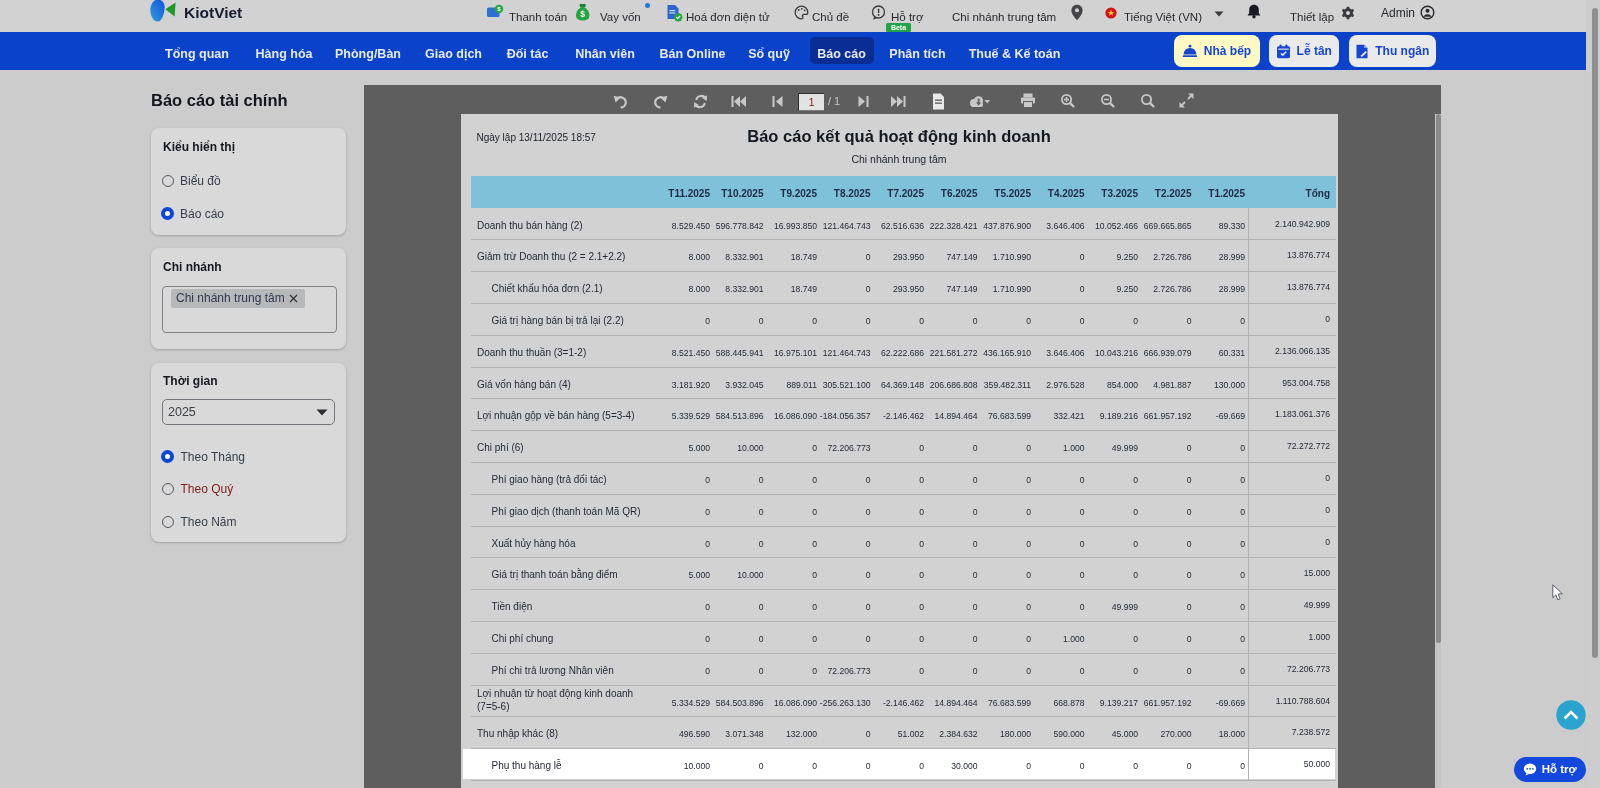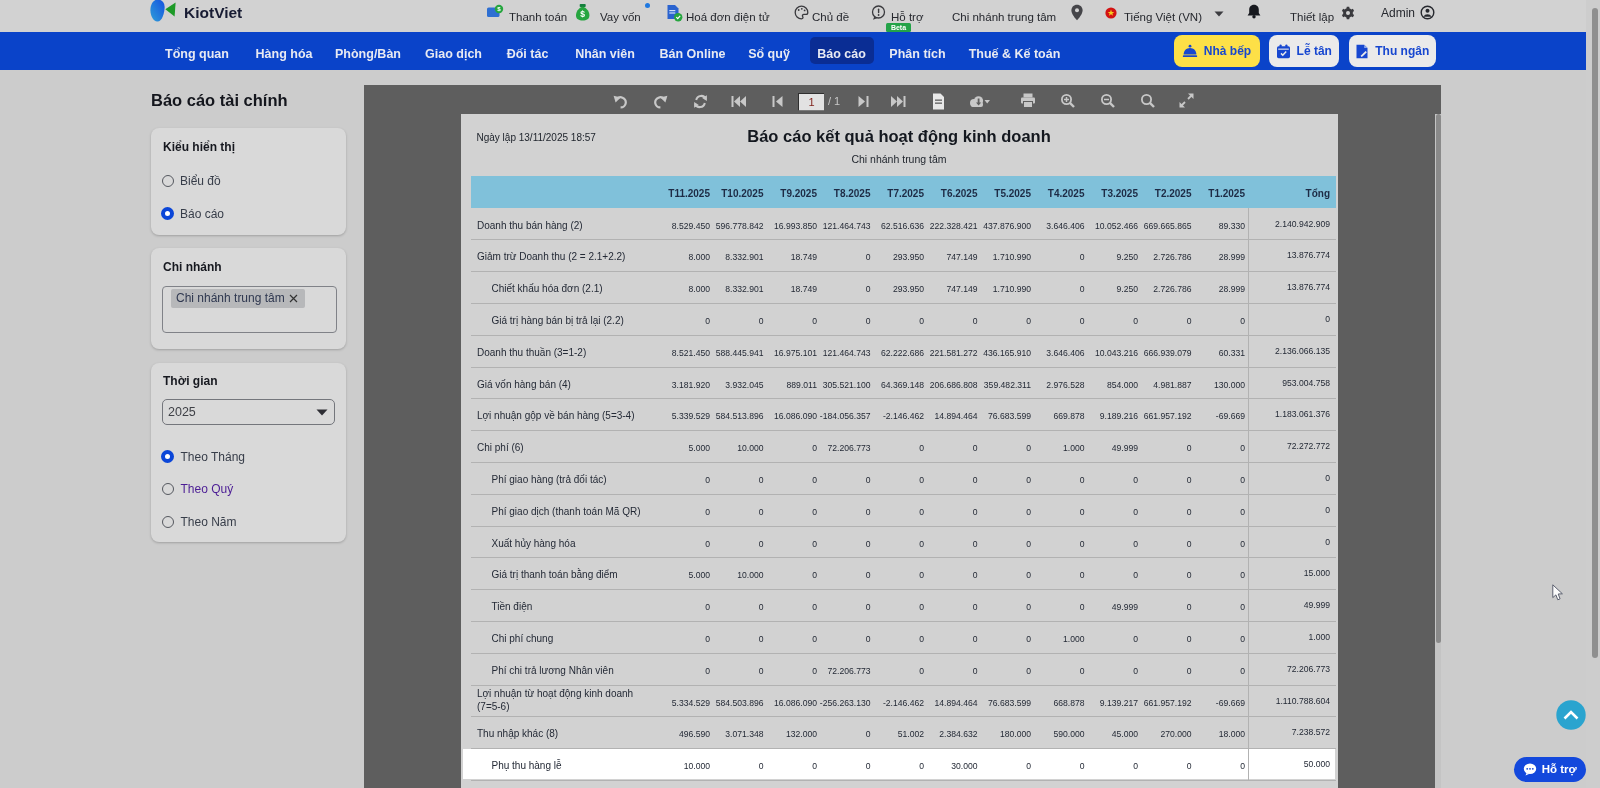--- a/index.html
+++ b/index.html
@@ -91,21 +91,21 @@
 <div style="position:absolute;left:284px;top:44px;transform:translateX(-50%)"><span class="nv">Hàng hóa</span></div>
 <div style="position:absolute;left:368px;top:44px;transform:translateX(-50%)"><span class="nv">Phòng/Bàn</span></div>
 <div style="position:absolute;left:453.5px;top:44px;transform:translateX(-50%)"><span class="nv">Giao dịch</span></div>
 <div style="position:absolute;left:527.5px;top:44px;transform:translateX(-50%)"><span class="nv">Đối tác</span></div>
 <div style="position:absolute;left:605px;top:44px;transform:translateX(-50%)"><span class="nv">Nhân viên</span></div>
 <div style="position:absolute;left:692.5px;top:44px;transform:translateX(-50%)"><span class="nv">Bán Online</span></div>
 <div style="position:absolute;left:769px;top:44px;transform:translateX(-50%)"><span class="nv">Sổ quỹ</span></div>
 <div style="position:absolute;left:841.5px;top:44px;transform:translateX(-50%)"><span class="nv">Báo cáo</span></div>
 <div style="position:absolute;left:917.5px;top:44px;transform:translateX(-50%)"><span class="nv">Phân tích</span></div>
 <div style="position:absolute;left:1014.5px;top:44px;transform:translateX(-50%)"><span class="nv">Thuế &amp; Kế toán</span></div>
-<div style="position:absolute;left:1173.5px;top:35.2px;width:86px;height:31.8px;background:#fde047;border-radius:8px;display:flex;align-items:center;justify-content:center;gap:6px;color:#1747d0;font-weight:bold;font-size:12px">
+<div style="position:absolute;left:1173.5px;top:35.2px;width:86px;height:31.8px;background:#fef9c3;border-radius:8px;display:flex;align-items:center;justify-content:center;gap:6px;color:#1747d0;font-weight:bold;font-size:12px">
     <svg width="16" height="14" viewBox="0 0 16 14">
       <circle cx="8" cy="2.2" r="1.4" fill="#1747d0"></circle>
       <path d="M1.6 10.5 C1.6 6.8 4.4 4 8 4 C11.6 4 14.4 6.8 14.4 10.5 Z" fill="#1747d0"></path>
       <rect x="0.8" y="11.3" width="14.4" height="1.8" rx="0.9" fill="#1747d0"></rect>
     </svg>
     <span>Nhà bếp</span>
   </div>
 <div style="position:absolute;left:1269px;top:35.2px;width:69.5px;height:31.8px;background:#eaeaea;border-radius:8px;display:flex;align-items:center;justify-content:center;gap:6px;color:#1747d0;font-weight:bold;font-size:12px">
     <svg width="15" height="15" viewBox="0 0 15 15">
       <rect x="1" y="2.2" width="13" height="12" rx="1.6" fill="#1747d0"></rect>
@@ -140,21 +140,21 @@
     </svg></div>
 <div style="position:absolute;left:163px;top:374px;font-size:12px;font-weight:bold;color:#16181f">Thời gian</div>
 <div style="position:absolute;left:161.5px;top:399px;width:173px;height:25.5px;border:1px solid #74767c;border-radius:5px"></div>
 <div style="position:absolute;left:168px;top:405px;font-size:12.5px;color:#3f4147">2025</div>
 <svg class="ab" style="left:316px;top:409px" width="12" height="7" viewBox="0 0 12 7">
     <polygon points="0.5,0.5 11.5,0.5 6,6.5" fill="#2e2e34"></polygon>
   </svg>
 <div style="position:absolute;left:161.0px;top:450.0px;width:13px;height:13px;border-radius:50%;border:4px solid #0b46d8;background:#fff"></div>
 <div style="position:absolute;left:180.5px;top:449.5px;font-size:12px;color:#373d49">Theo Tháng</div>
 <div style="position:absolute;left:161.5px;top:483px;width:12px;height:12px;border-radius:50%;border:1.6px solid #55585f"></div>
-<div style="position:absolute;left:180.5px;top:482px;font-size:12px;color:#4c1d95">Theo Quý</div>
+<div style="position:absolute;left:180.5px;top:482px;font-size:12px;color:#7f1d1d">Theo Quý</div>
 <div style="position:absolute;left:161.5px;top:515.5px;width:12px;height:12px;border-radius:50%;border:1.6px solid #55585f"></div>
 <div style="position:absolute;left:180.5px;top:514.5px;font-size:12px;color:#373d49">Theo Năm</div>
 <div style="position:absolute;left:364px;top:84.5px;width:1077px;height:703.5px;background:#5e5e5e"></div>
 <svg class="ab" style="left:613px;top:94px" width="16" height="15" viewBox="0 0 16 15">
     <path d="M3.6 5.2 A5.2 5.2 0 0 1 12.8 8.8 A5.2 5.2 0 0 1 7.6 13.4" fill="none" stroke="#c8c8c8" stroke-width="2.2"></path>
     <polygon points="0.6,1.8 7.6,3.6 2.6,8.6" fill="#c8c8c8"></polygon>
   </svg>
 <svg class="ab" style="left:652px;top:94px" width="16" height="15" viewBox="0 0 16 15">
     <path d="M12.4 5.2 A5.2 5.2 0 0 0 3.2 8.8 A5.2 5.2 0 0 0 8.4 13.4" fill="none" stroke="#c8c8c8" stroke-width="2.2"></path>
     <polygon points="15.4,1.8 8.4,3.6 13.4,8.6" fill="#c8c8c8"></polygon>
@@ -342,21 +342,21 @@
 <div style="position:absolute;right:355px;top:366.5px;height:31.8px;line-height:31.8px"><span class="num">130.000</span></div>
 <div style="position:absolute;right:270px;top:364.5px;height:31.8px;line-height:31.8px"><span class="num">953.004.758</span></div>
 <div style="position:absolute;left:477px;top:398.3px;height:31.8px;line-height:31.8px"><span class="lbl">Lợi nhuận gộp về bán hàng (5=3-4)</span></div>
 <div style="position:absolute;right:890px;top:398.3px;height:31.8px;line-height:31.8px"><span class="num">5.339.529</span></div>
 <div style="position:absolute;right:836.5px;top:398.3px;height:31.8px;line-height:31.8px"><span class="num">584.513.896</span></div>
 <div style="position:absolute;right:783px;top:398.3px;height:31.8px;line-height:31.8px"><span class="num">16.086.090</span></div>
 <div style="position:absolute;right:729.5px;top:398.3px;height:31.8px;line-height:31.8px"><span class="num">-184.056.357</span></div>
 <div style="position:absolute;right:676px;top:398.3px;height:31.8px;line-height:31.8px"><span class="num">-2.146.462</span></div>
 <div style="position:absolute;right:622.5px;top:398.3px;height:31.8px;line-height:31.8px"><span class="num">14.894.464</span></div>
 <div style="position:absolute;right:569px;top:398.3px;height:31.8px;line-height:31.8px"><span class="num">76.683.599</span></div>
-<div style="position:absolute;right:515.5px;top:398.3px;height:31.8px;line-height:31.8px"><span class="num">669.878</span></div>
+<div style="position:absolute;right:515.5px;top:398.3px;height:31.8px;line-height:31.8px"><span class="num">332.421</span></div>
 <div style="position:absolute;right:462px;top:398.3px;height:31.8px;line-height:31.8px"><span class="num">9.189.216</span></div>
 <div style="position:absolute;right:408.5px;top:398.3px;height:31.8px;line-height:31.8px"><span class="num">661.957.192</span></div>
 <div style="position:absolute;right:355px;top:398.3px;height:31.8px;line-height:31.8px"><span class="num">-69.669</span></div>
 <div style="position:absolute;right:270px;top:396.3px;height:31.8px;line-height:31.8px"><span class="num">1.183.061.376</span></div>
 <div style="position:absolute;left:477px;top:430.1px;height:31.8px;line-height:31.8px"><span class="lbl">Chi phí (6)</span></div>
 <div style="position:absolute;right:890px;top:430.1px;height:31.8px;line-height:31.8px"><span class="num">5.000</span></div>
 <div style="position:absolute;right:836.5px;top:430.1px;height:31.8px;line-height:31.8px"><span class="num">10.000</span></div>
 <div style="position:absolute;right:783px;top:430.1px;height:31.8px;line-height:31.8px"><span class="num">0</span></div>
 <div style="position:absolute;right:729.5px;top:430.1px;height:31.8px;line-height:31.8px"><span class="num">72.206.773</span></div>
 <div style="position:absolute;right:676px;top:430.1px;height:31.8px;line-height:31.8px"><span class="num">0</span></div>

